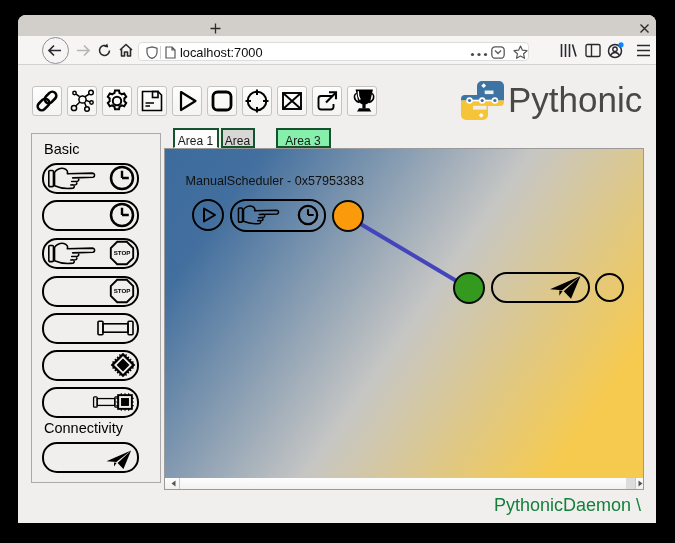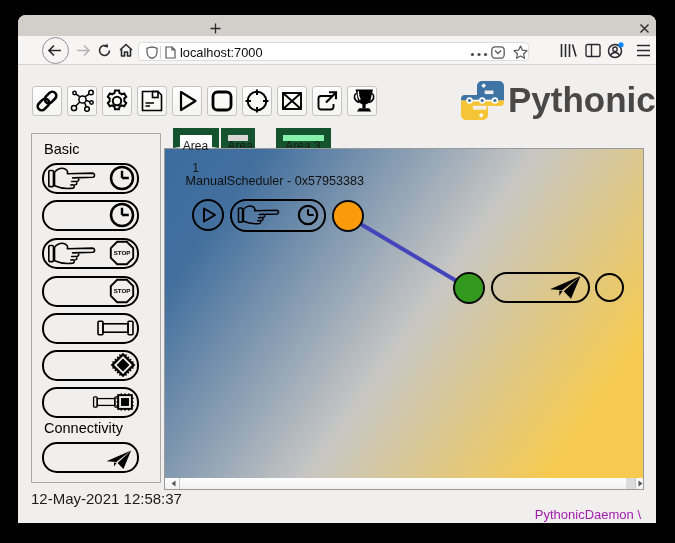--- a/index.html
+++ b/index.html
@@ -8,31 +8,31 @@
 #tabbar{position:absolute;left:0;top:0;width:638px;height:21px;background:#d2cfca}
 #tab{position:absolute;left:29px;top:0;width:157px;height:21px;background:#f6f5f4;border-top:2px solid #2374e1}
 #tabtitle{position:absolute;left:21px;top:5px;font-size:10.5px;color:#15141a;white-space:nowrap}
 #navbar{position:absolute;left:0;top:21px;width:638px;height:29px;background:#f6f5f4;border-bottom:1px solid #d4d2cf}
 #urlbar{position:absolute;left:120px;top:6px;width:391px;height:19px;background:#fff;border:1px solid #ddd;border-radius:4px}
 #urltext{position:absolute;left:41px;top:2px;font-size:12.8px;color:#0c0c0d}
 
 #page{position:absolute;left:0;top:50px;width:638px;height:458px;background:#f0efed}
 .tbtn{position:absolute;top:21px;width:30px;height:30px;background:linear-gradient(#fefefe,#f4f4f3);border:1px solid #c3c3c3;border-radius:3px}
 .tbtn svg{position:absolute;left:-1px;top:-1px}
-#logotext{position:absolute;left:490px;top:15px;font-size:35px;font-weight:bold;color:#484848}
+#logotext{position:absolute;left:490px;top:15px;font-size:35px;font-weight:normal;color:#484848}
 #sidebar{position:absolute;left:13px;top:68px;width:130px;height:350px;border:1px solid #a9a9a9}
 .sblabel{font-size:14.5px;color:#000;position:absolute;left:26px}
 .pill{position:absolute;left:24px;width:97px;height:31px;border:2.5px solid #000;border-radius:15px;background:transparent}
 .pill svg{position:absolute}
-.atab{position:absolute;top:63px;height:20px;border:7px solid #14532d;font-size:12px;color:#1a1a1a;text-align:center;line-height:22px}
+.atab{position:absolute;top:63px;height:20px;border:2px solid #14532d;font-size:12px;color:#1a1a1a;text-align:center;line-height:22px}
 #canvas{position:absolute;left:145.5px;top:82.5px;width:480px;height:342px;border:1px solid #9a9a9a}
 #cgrad{position:absolute;left:0;top:0;width:478px;height:329.5px;background:linear-gradient(125deg,#3c6b9d 0%,#426f9e 14%,#c6c6c4 52%,#f6ca4e 87%)}
 #cscroll{position:absolute;left:0;top:329.5px;width:478px;height:10.5px;background:linear-gradient(#fdfdfd,#f1f1f1)}
 #statusl{position:absolute;left:13px;top:424.5px;font-size:15px;color:#1c1c1c}
-#statusr{position:absolute;right:15px;top:442px;font-size:13px;color:#a21caf}
+#statusr{position:absolute;right:15px;top:430px;font-size:18px;color:#15803d}
 .circle{position:absolute;border-radius:50%}
 .ctext{position:absolute;font-size:12.6px;color:#111;white-space:nowrap}
 .cpill{position:absolute;border:2.5px solid #000;border-radius:16px}
 </style></head>
 <body>
 <div id="win">
 
   <div id="tabbar">
     <svg class="abs" style="left:192px;top:8px" width="11" height="11" viewBox="0 0 11 11">
         <path d="M5.5,0.5 V10.5 M0.5,5.5 H10.5" stroke="#2b2b2b" stroke-width="1.3"></path>
@@ -304,16 +304,15 @@
             <path d="M5.5,0.5 L1.5,3.5 L5.5,6.5 Z" fill="#555"></path>
           </svg>
         <div class="abs" style="left:14px;top:0;width:1px;height:10.5px;background:#c9c9c9"></div>
         <div class="abs" style="left:461px;top:0;width:9.5px;height:10.5px;background:#dcdcdc"></div>
         <div class="abs" style="left:470.5px;top:0;width:1px;height:10.5px;background:#c9c9c9"></div>
         <svg class="abs" style="left:472.5px;top:2px" width="7" height="7" viewBox="0 0 7 7">
             <path d="M1.5,0.5 L5.5,3.5 L1.5,6.5 Z" fill="#555"></path>
           </svg>
       </div>
     </div>
-    <div id="statusl">12-May-2021 12:58:37</div>
     <div id="statusr">PythonicDaemon \</div>
   </div>
 </div>
 
 </body></html>

